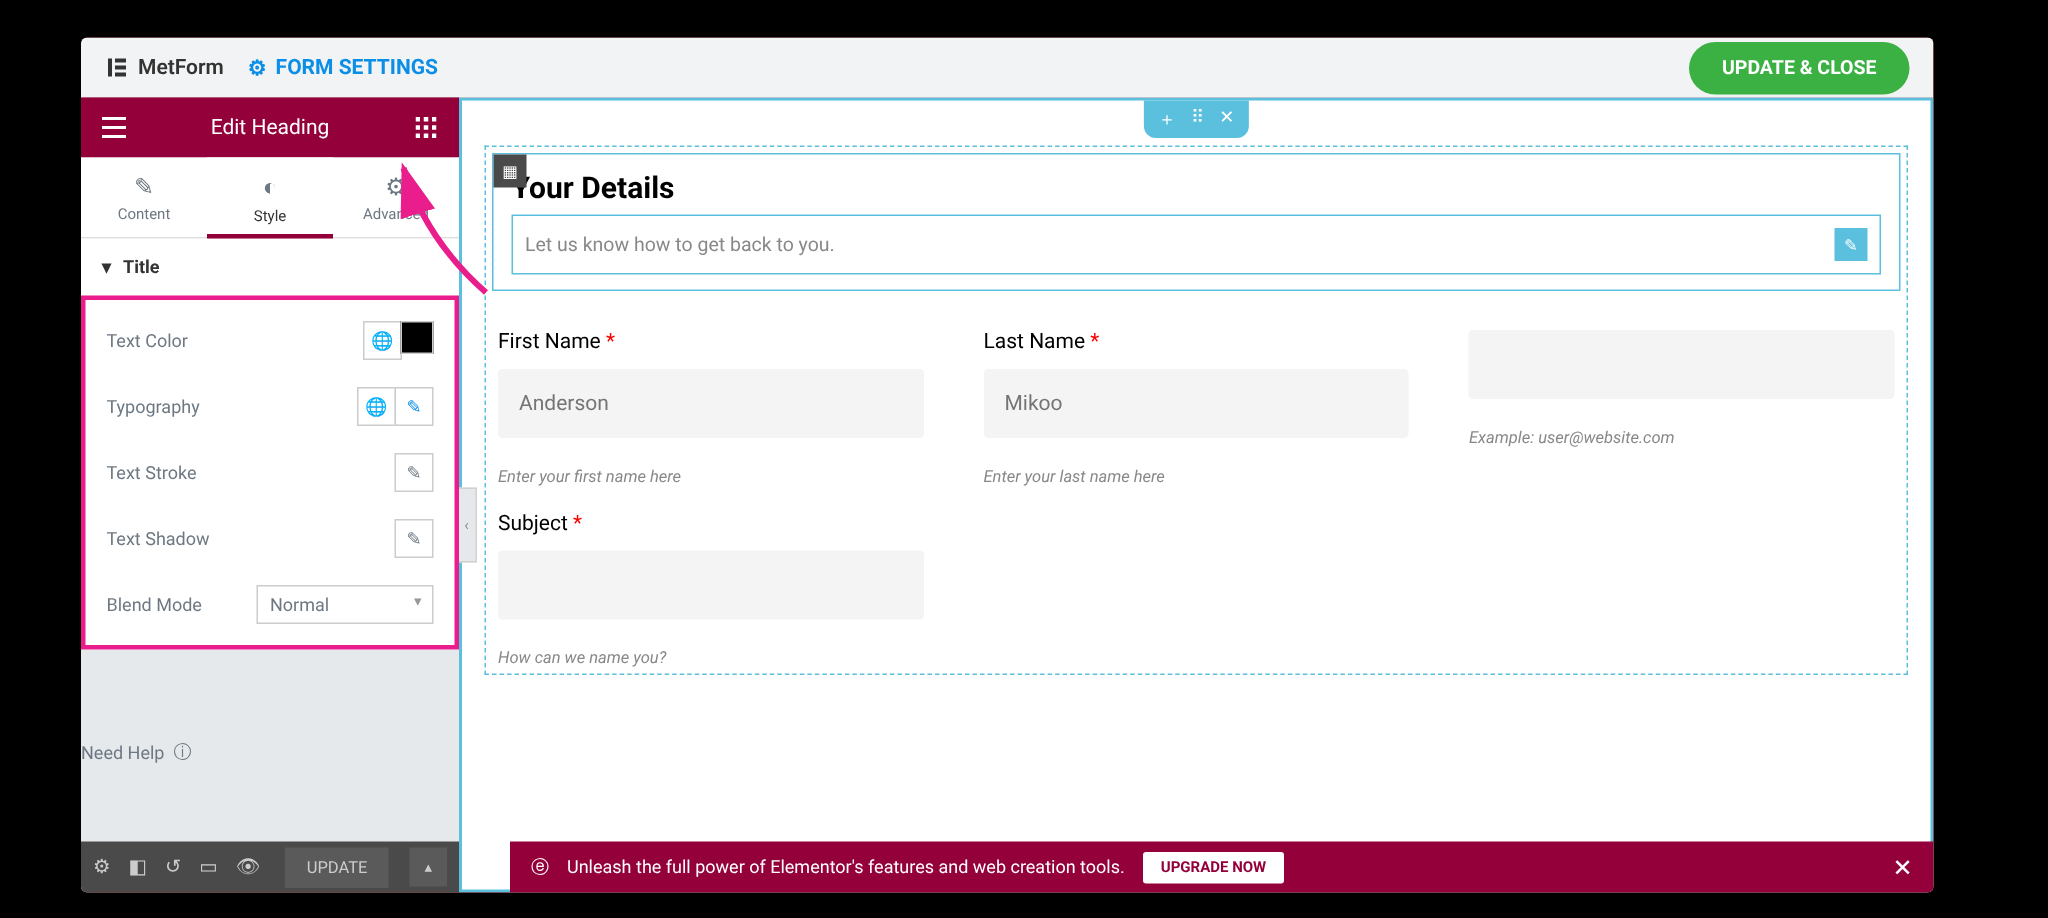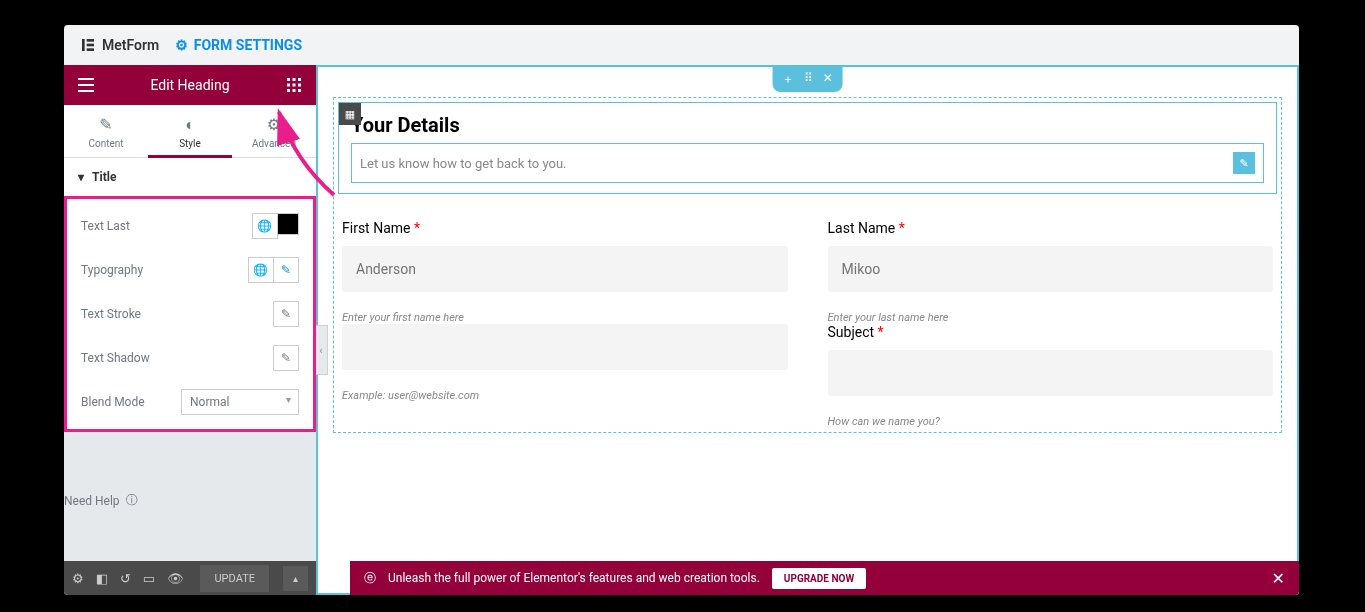--- a/index.html
+++ b/index.html
@@ -1,17 +1,17 @@
 <!DOCTYPE html>
 <html><head>
 <meta charset="utf-8">
 <style>
 *{box-sizing:border-box;margin:0;padding:0;font-family:Roboto,-apple-system,BlinkMacSystemFont,"Segoe UI",sans-serif}
 body{background:#000;width:1365px;height:612px;overflow:hidden;position:relative}
-.modal{position:absolute;left:64px;top:25px;width:1235px;height:570px;background:#7f1d1d;border-radius:4px;overflow:hidden;box-shadow:0 0 30px rgba(0,0,0,.5)}
+.modal{position:absolute;left:54px;top:25px;width:1235px;height:570px;background:#7f1d1d;border-radius:4px;overflow:hidden;box-shadow:0 0 30px rgba(0,0,0,.5)}
 .top-header{height:40px;background:#f1f3f5;display:flex;align-items:center;padding:0 16px;justify-content:space-between}
 .header-left{display:flex;align-items:center;gap:16px}
 .logo{display:flex;align-items:center;gap:6px;font-weight:600;color:#333;font-size:14px}
 .logo svg{width:16px;height:16px}
 .form-settings{display:flex;align-items:center;gap:6px;color:#0b8ee6;font-weight:700;font-size:14px}
 .btn-update-close{background:#3bb143;color:#fff;border:none;border-radius:20px;padding:10px 22px;font-weight:700;font-size:13px;cursor:pointer}
 .body{display:flex;height:calc(100% - 40px)}
 .sidebar{width:252px;background:#e6e9ec;display:flex;flex-direction:column;position:relative}
 .sb-header{height:40px;background:#93003a;color:#fff;display:flex;align-items:center;justify-content:space-between;padding:0 12px}
 .hamburger,.apps-icon{width:20px;height:20px;cursor:pointer;display:flex;align-items:center;justify-content:center}
@@ -42,21 +42,21 @@
 .collapse-handle{position:absolute;left:-2px;top:260px;width:14px;height:50px;background:#e6e9ec;border:1px solid #d0d0d0;display:flex;align-items:center;justify-content:center;font-size:10px;color:#888;cursor:pointer;z-index:5}
 .canvas-inner{border:2px solid #5bc0de;margin:0;min-height:100%;position:relative;padding:30px 15px 15px}
 .section-toolbar{position:absolute;top:0;left:50%;transform:translateX(-50%);background:#5bc0de;border-radius:0 0 8px 8px;padding:4px 10px;display:flex;gap:10px;color:#fff;font-size:12px}
 .section-toolbar span{cursor:pointer}
 .dashed-box{border:1px dashed #5bc0de;padding:4px}
 .heading-box{border:1px solid #5bc0de;padding:10px 12px;position:relative}
 .heading-title{font-size:20px;font-weight:700;color:#000}
 .heading-sub{font-size:13px;color:#888;margin-top:6px;border:1px solid #5bc0de;padding:8px;display:flex;justify-content:space-between;align-items:center}
 .edit-pencil{background:#5bc0de;color:#fff;width:22px;height:22px;display:flex;align-items:center;justify-content:center;font-size:11px;cursor:pointer}
 .widget-icon{position:absolute;top:0;left:0;background:#4a4a4a;color:#fff;width:22px;height:22px;display:flex;align-items:center;justify-content:center;font-size:11px}
-.form-grid{display:grid;grid-template-columns:1fr 1fr;gap:0 40px;margin-top:26px;padding:0 4px}
+.form-grid{display:grid;grid-template-columns:1fr 1fr 1fr;gap:17px 40px;margin-top:26px;padding:0 4px}
 .field label{font-size:14px;color:#000;display:block;margin-bottom:10px}
 .req{color:red}
 .field input{width:100%;height:46px;border:none;background:#f4f4f4;padding:0 14px;font-size:14px;color:#666;border-radius:3px}
 .helper{font-size:11px;color:#888;font-style:italic;margin-top:19px}
 .section2{margin-top:26px;padding:0 4px}
 .section2 h3{font-size:20px;font-weight:700}
 .section2 p{font-size:13px;color:#888;margin-top:6px}
 .bottom-bar{position:absolute;bottom:0;left:286px;right:0;height:34px;background:#93003a;color:#fff;display:flex;align-items:center;padding:0 14px;font-size:12px;gap:12px}
 .upgrade-btn{background:#fff;color:#93003a;border:none;padding:5px 12px;font-size:10px;font-weight:700;cursor:pointer;border-radius:2px}
 .close-x{margin-left:auto;font-size:16px;cursor:pointer}
@@ -75,20 +75,21 @@
             <rect x="10" y="10" width="11" height="4" fill="#333"></rect>
             <rect x="10" y="17" width="11" height="4" fill="#333"></rect>
           </svg>
         <span>MetForm</span>
       </div>
       <div class="form-settings">
         <span>⚙</span>
         <span>FORM SETTINGS</span>
       </div>
     </div>
+    <button class="btn-update-close">UPDATE &amp; CLOSE</button>
   </div>
 
   <div class="body">
     <div class="sidebar">
       <div class="sb-header">
         <div class="hamburger">
           <svg width="16" height="14" viewBox="0 0 16 14">
               <rect width="16" height="2" fill="#fff"></rect>
               <rect y="6" width="16" height="2" fill="#fff"></rect>
               <rect y="12" width="16" height="2" fill="#fff"></rect>
@@ -113,21 +114,21 @@
         <div class="tab"><span class="tab-icon">✎</span><span>Content</span></div>
         <div class="tab active"><span class="tab-icon">◐</span><span>Style</span></div>
         <div class="tab"><span class="tab-icon">⚙</span><span>Advanced</span></div>
       </div>
       <div class="accordion">
           <span>▾</span>
           <span>Title</span>
         </div>
       <div class="panel">
         <div class="row">
-          <span>Text Last</span>
+          <span>Text Color</span>
           <div class="btn-group">
             <div class="globe-btn">🌐</div>
             <div class="color-swatch"></div>
           </div>
         </div>
         <div class="row">
           <span>Typography</span>
           <div class="btn-group">
             <div class="globe-btn">🌐</div>
             <div class="edit-btn blue">✎</div>

